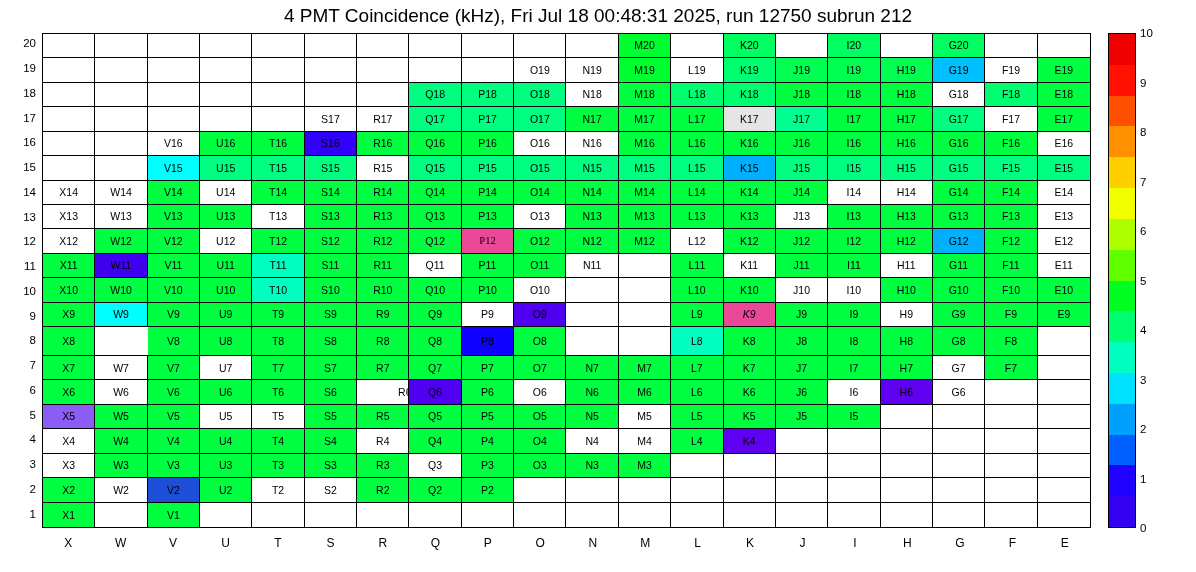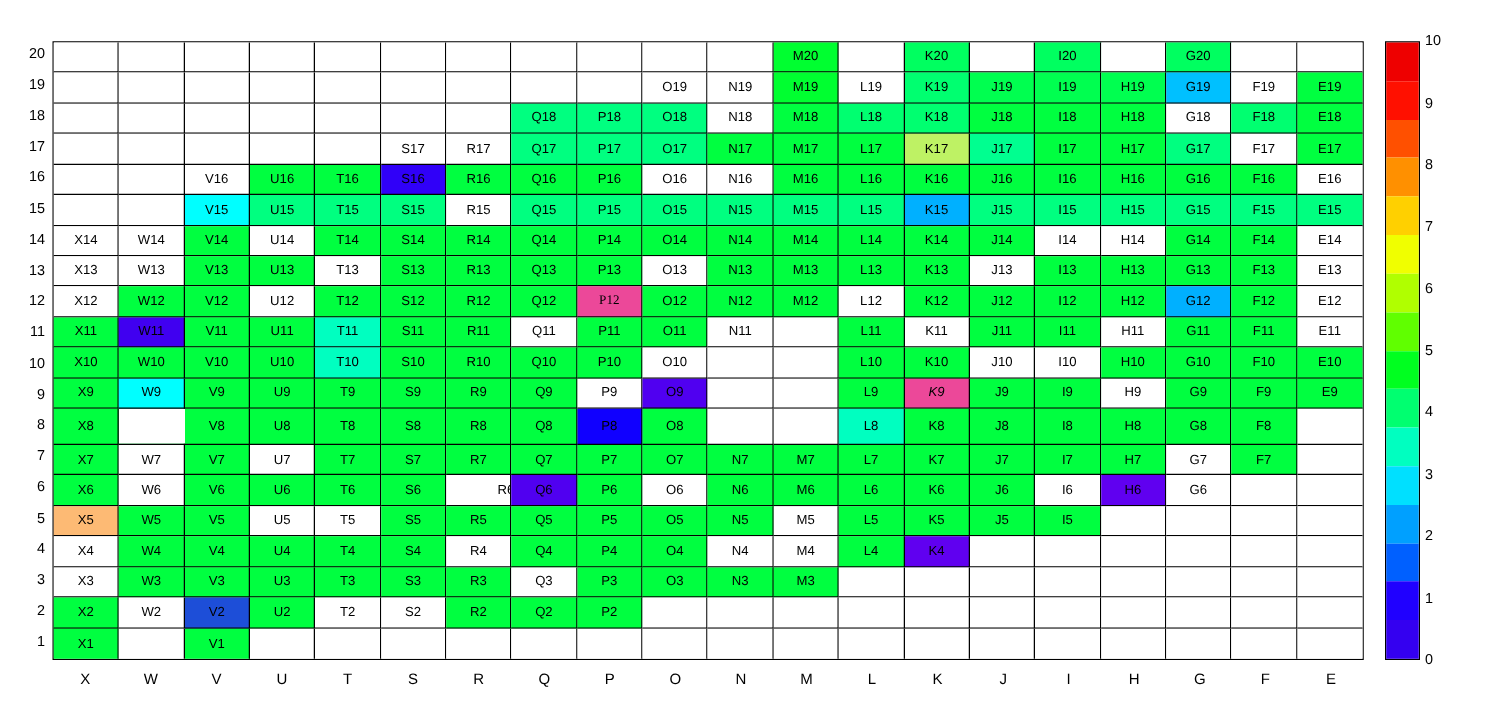--- a/index.html
+++ b/index.html
@@ -78,20 +78,21 @@
     font-size:11.5px;
     color:#000;
     transform:translateY(-50%);
   }
 </style>
 </head>
 <body>
 
 <div id="root">
 
+  <div id="title">4 PMT Coincidence (kHz), Fri Jul 18 00:48:31 2025, run 12750 subrun 212</div>
 
   <div id="plot">
     <div id="grid" style="grid-template-columns: repeat(20, 1fr); grid-template-rows: repeat(20, 1fr);">
         <div class="cell empty" style="background: rgb(255, 255, 255);"></div>
         <div class="cell empty" style="background: rgb(255, 255, 255);"></div>
         <div class="cell empty" style="background: rgb(255, 255, 255);"></div>
         <div class="cell empty" style="background: rgb(255, 255, 255);"></div>
         <div class="cell empty" style="background: rgb(255, 255, 255);"></div>
         <div class="cell empty" style="background: rgb(255, 255, 255);"></div>
         <div class="cell empty" style="background: rgb(255, 255, 255);"></div>
@@ -154,21 +155,21 @@
         <div class="cell empty" style="background: rgb(255, 255, 255);"></div>
         <div class="cell empty" style="background: rgb(255, 255, 255);"></div>
         <div class="cell" style="background: rgb(255, 255, 255);">S17</div>
         <div class="cell" style="background: rgb(255, 255, 255);">R17</div>
         <div class="cell" style="background: rgb(0, 255, 128);">Q17</div>
         <div class="cell" style="background: rgb(0, 255, 128);">P17</div>
         <div class="cell" style="background: rgb(0, 255, 128);">O17</div>
         <div class="cell" style="background: rgb(0, 255, 64);">N17</div>
         <div class="cell" style="background: rgb(0, 255, 64);">M17</div>
         <div class="cell" style="background: rgb(0, 255, 64);">L17</div>
-        <div class="cell" style="background: #bef264;">K17</div>
+        <div class="cell" style="background: #e5e5e5;">K17</div>
         <div class="cell" style="background: rgb(0, 255, 144);">J17</div>
         <div class="cell" style="background: rgb(0, 255, 64);">I17</div>
         <div class="cell" style="background: rgb(0, 255, 64);">H17</div>
         <div class="cell" style="background: rgb(0, 255, 128);">G17</div>
         <div class="cell" style="background: rgb(255, 255, 255);">F17</div>
         <div class="cell lastcol" style="background: rgb(0, 255, 64);">E17</div>
         <div class="cell empty" style="background: rgb(255, 255, 255);"></div>
         <div class="cell empty" style="background: rgb(255, 255, 255);"></div>
         <div class="cell" style="background: rgb(255, 255, 255);">V16</div>
         <div class="cell" style="background: rgb(0, 255, 64);">U16</div>
@@ -381,21 +382,21 @@
         <div class="cell" style="background: rgb(0, 255, 64);">N6</div>
         <div class="cell" style="background: rgb(0, 255, 64);">M6</div>
         <div class="cell" style="background: rgb(0, 255, 64);">L6</div>
         <div class="cell" style="background: rgb(0, 255, 64);">K6</div>
         <div class="cell" style="background: rgb(0, 255, 64);">J6</div>
         <div class="cell" style="background: rgb(255, 255, 255);">I6</div>
         <div class="cell" style="background: rgb(96, 0, 240);">H6</div>
         <div class="cell" style="background: rgb(255, 255, 255); text-align: right;">G6</div>
         <div class="cell empty" style="background: rgb(255, 255, 255);"></div>
         <div class="cell lastcol empty" style="background: rgb(255, 255, 255);"></div>
-        <div class="cell" style="background: #fdba74;">X5</div>
+        <div class="cell" style="background: #8b5cf6;">X5</div>
         <div class="cell" style="background: rgb(0, 255, 64);">W5</div>
         <div class="cell" style="background: rgb(0, 255, 64);">V5</div>
         <div class="cell" style="background: rgb(255, 255, 255);">U5</div>
         <div class="cell" style="background: rgb(255, 255, 255);">T5</div>
         <div class="cell" style="background: rgb(0, 255, 64);">S5</div>
         <div class="cell" style="background: rgb(0, 255, 64);">R5</div>
         <div class="cell" style="background: rgb(0, 255, 64);">Q5</div>
         <div class="cell" style="background: rgb(0, 255, 64);">P5</div>
         <div class="cell" style="background: rgb(0, 255, 64);">O5</div>
         <div class="cell" style="background: rgb(0, 255, 64);">N5</div>

